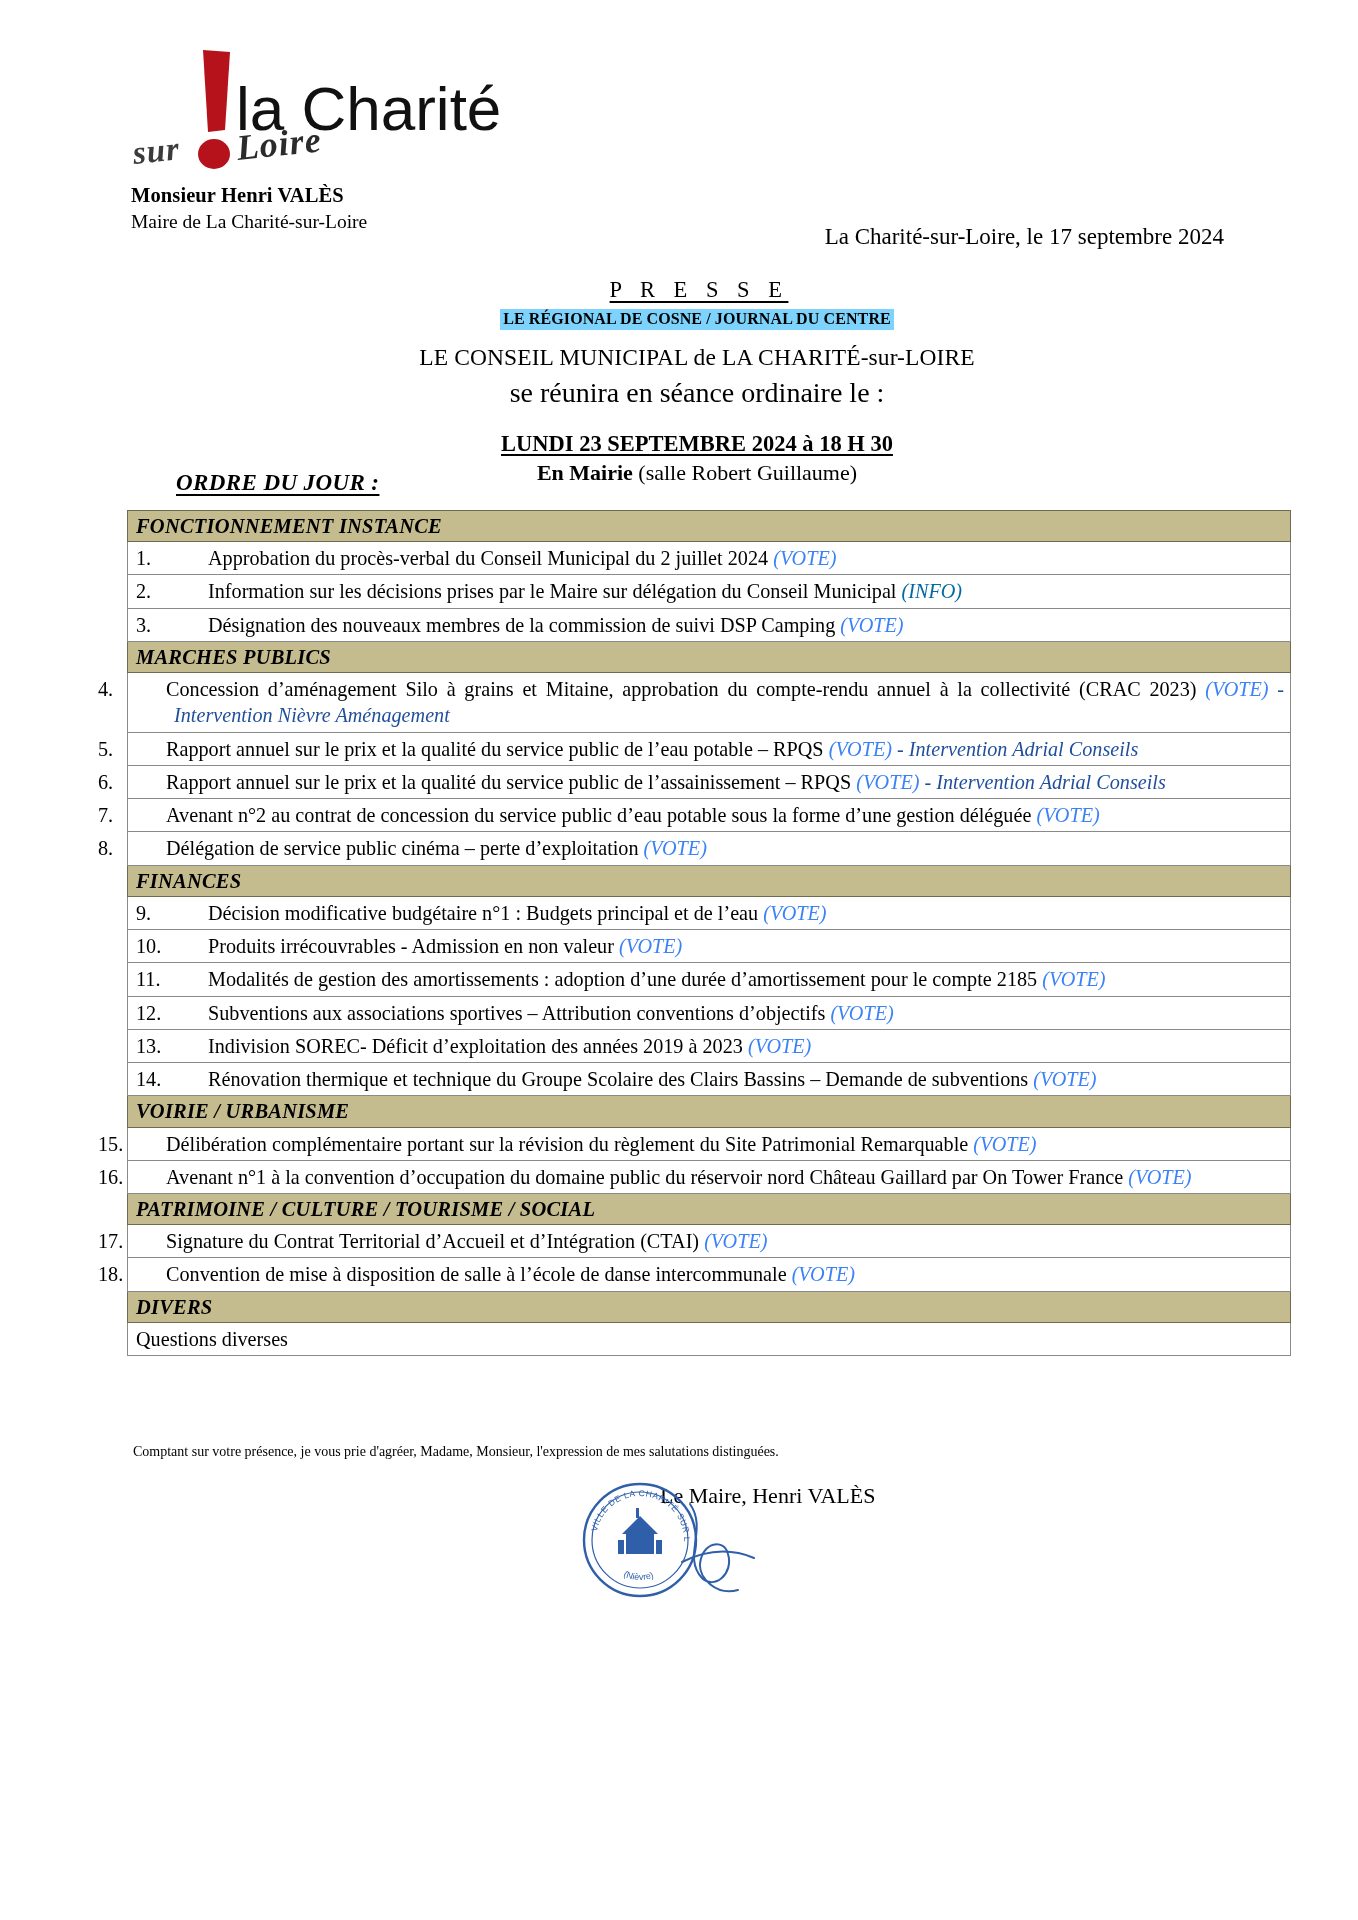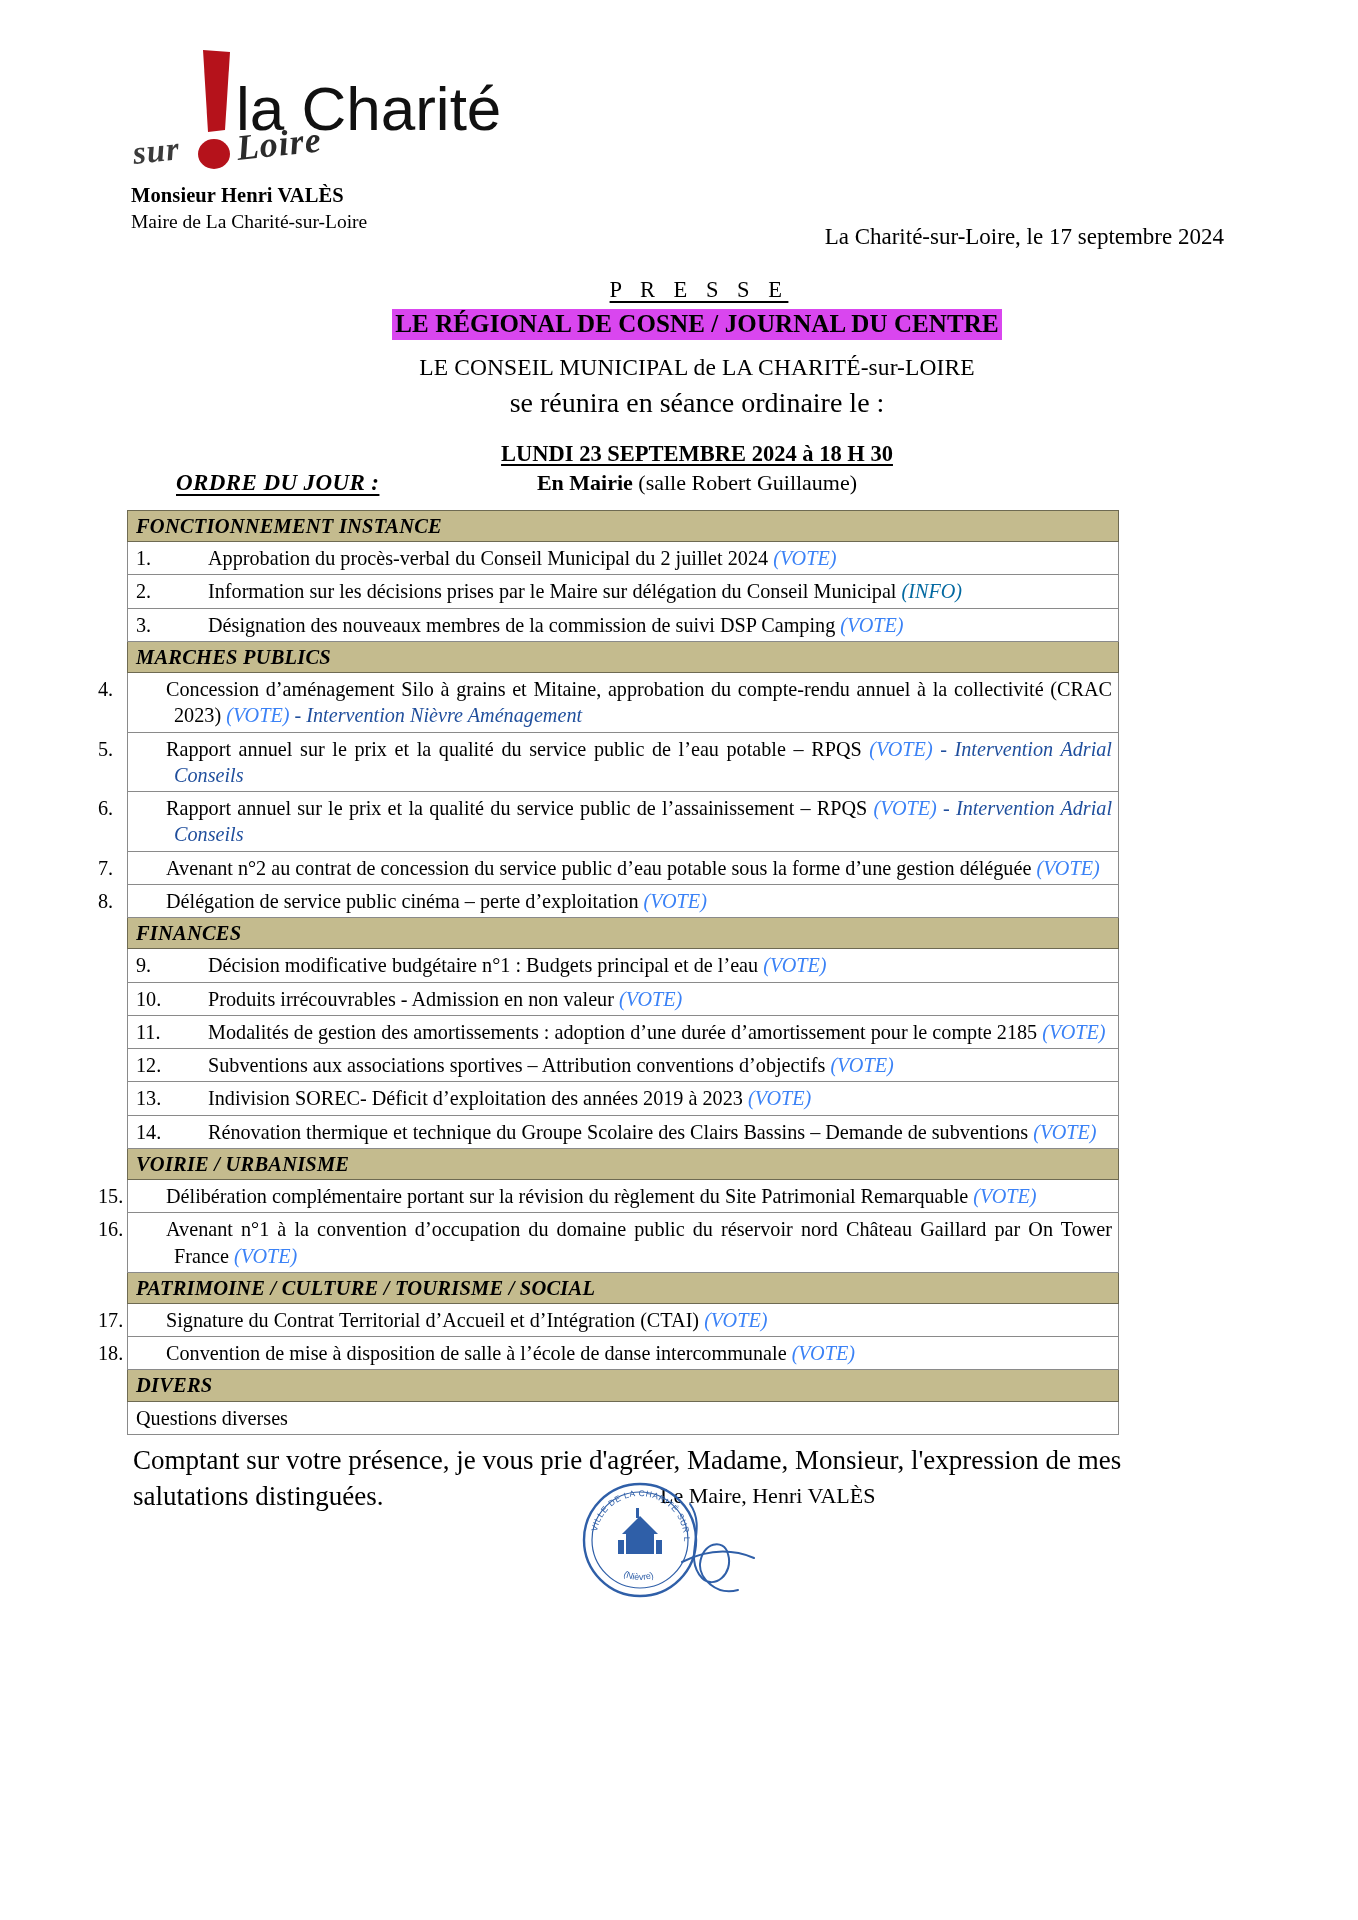--- a/index.html
+++ b/index.html
@@ -72,23 +72,23 @@
     letter-spacing: 6.5px;
     text-decoration: underline;
     text-underline-offset: 4px;
     display: inline-block;
     padding-left: 4px;
   }
   .journal-line {
     margin-top: 6px;
   }
   .journal {
-    background: #d946ef;
-    font-weight: bold;
-    font-size: 25px;
+    background: #7dd3fc;
+    font-weight: bold;
+    font-size: 16px;
     padding: 1px 3px 2px 3px;
     display: inline-block;
     letter-spacing: .1px;
   }
   .conseil {
     margin-top: 14px;
     font-size: 23.5px;
     letter-spacing: .1px;
   }
   .reunira {
@@ -121,21 +121,21 @@
     text-underline-offset: 4px;
     letter-spacing: .4px;
     margin-left: 28px;
   }
 
   
   .agenda {
     position: absolute;
     left: 127px;
     top: 510px;
-    width: 992px;
+    width: 1164px;
     border-collapse: collapse;
     table-layout: fixed;
   }
   .agenda td {
     border: 1px solid #8a8a8a;
     padding: 0;
     vertical-align: top;
   }
   .sec-head td {
     background: #c4bb8e;
@@ -172,21 +172,21 @@
   .vote  { color: #3b82f6; font-style: italic; }
   .info  { color: #0369a1; font-style: italic; }
   .interv{ color: #1f4e9c; font-style: italic; }
 
   
   .closing {
     position: absolute;
     left: 133px;
     top: 1443px;
     width: 1093px;
-    font-size: 27px;
+    font-size: 14px;
     line-height: 1.33;
   }
   .signature-name {
     position: absolute;
     left: 660px;
     top: 1483px;
     font-size: 22px;
     white-space: nowrap;
   }
 

